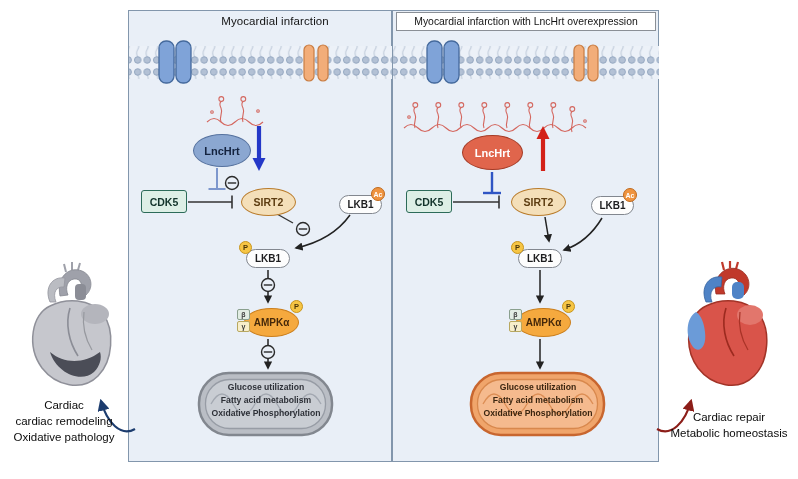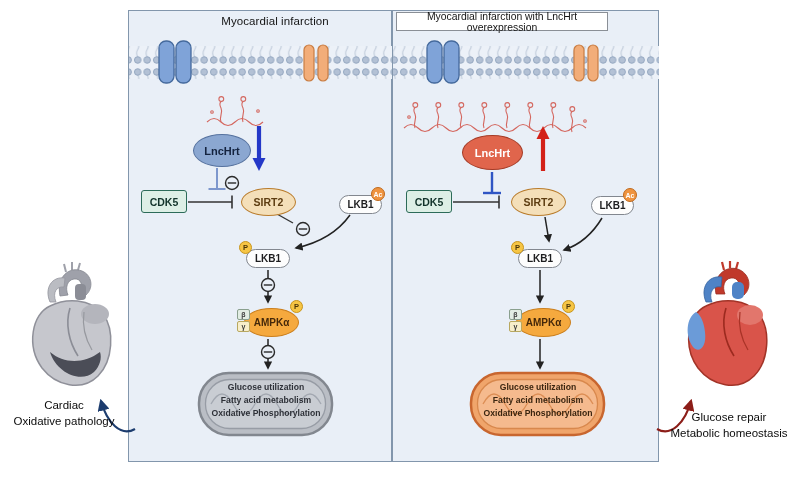--- a/index.html
+++ b/index.html
@@ -185,21 +185,21 @@
       <ellipse cx="74" cy="53" rx="13" ry="10" fill="#e2766c"></ellipse>
       <path d="M50,46 C45,62 49,80 58,94" stroke="#9c2a1f" stroke-width="1.6" fill="none"></path>
       <path d="M64,50 C62,64 66,78 72,88" stroke="#a93327" stroke-width="1.2" fill="none"></path>
     </g>
 
     <path d="M135,429 C121,437 107,423 101,401" stroke="#1c3c6e" stroke-width="2.2" fill="none" marker-end="url(#ah-navy)"></path>
     <path d="M657,429 C671,437 685,423 691,401" stroke="#8c1d18" stroke-width="2.2" fill="none" marker-end="url(#ah-red)"></path>
   </svg>
 
   <div class="label title" style="left:128px; top:13px; width:264px; height:16px;">Myocardial infarction</div>
-  <div class="label titlebox" style="left:396px; top:12px; width:212px; height:19px;">Myocardial infarction with LncHrt overexpression</div>
+  <div class="label titlebox" style="left:396px; top:12px; width:260px; height:19px;">Myocardial infarction with LncHrt overexpression</div>
 
   <div class="node ellipse" style="left:193px; top:134px; width:58px; height:33px; background:#8ba7d1; border:1.5px solid #56729f; font-size:11px; font-weight:700; color:#14233f;">LncHrt</div>
   <div class="node" style="left:141px; top:190px; width:46px; height:23px; background:#ddefe6; border:1.5px solid #2c6b59; border-radius:3px; font-size:10.5px; font-weight:700; color:#12332b;">CDK5</div>
   <div class="node ellipse" style="left:241px; top:188px; width:55px; height:28px; background:#f4dfb9; border:1.5px solid #b97c2c; font-size:10.5px; font-weight:700; color:#5d3d12;">SIRT2</div>
 
   <div class="node pill" style="left:339px; top:195px; width:43px; height:19px;">LKB1</div>
   <div class="badge badge-ac" style="left:371px; top:187px; width:14px; height:14px;">Ac</div>
 
   <div class="node pill" style="left:246px; top:249px; width:44px; height:19px;">LKB1</div>
   <div class="badge badge-p" style="left:239px; top:241px; width:13px; height:13px;">P</div>
@@ -231,20 +231,21 @@
   <div class="badge badge-p" style="left:562px; top:300px; width:13px; height:13px;">P</div>
 
   <div class="mito-text mito-right-text" style="left:473px; top:381px; width:130px;">
     <div>Glucose utilization</div>
     <div>Fatty acid metabolism</div>
     <div>Oxidative Phosphorylation</div>
   </div>
 
   <div class="outcome" style="left:4px; top:397px; width:120px;">
     <div>Cardiac</div>
+    <div>cardiac remodeling</div>
     <div>Oxidative pathology</div>
   </div>
   <div class="outcome" style="left:664px; top:409px; width:130px;">
-    <div>Glucose repair</div>
+    <div>Cardiac repair</div>
     <div>Metabolic homeostasis</div>
   </div>
 
 </div>
 
 </body></html>

